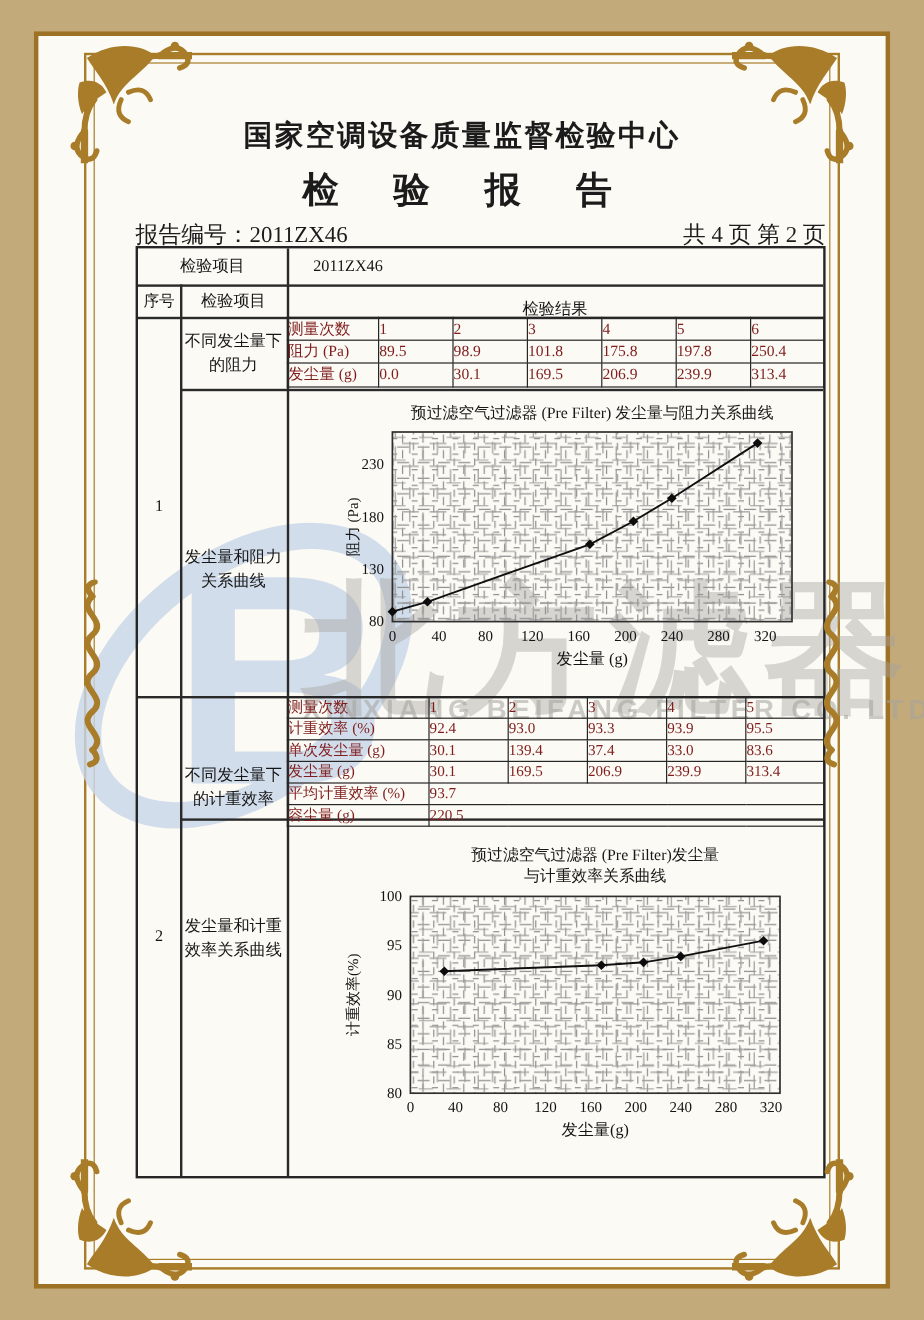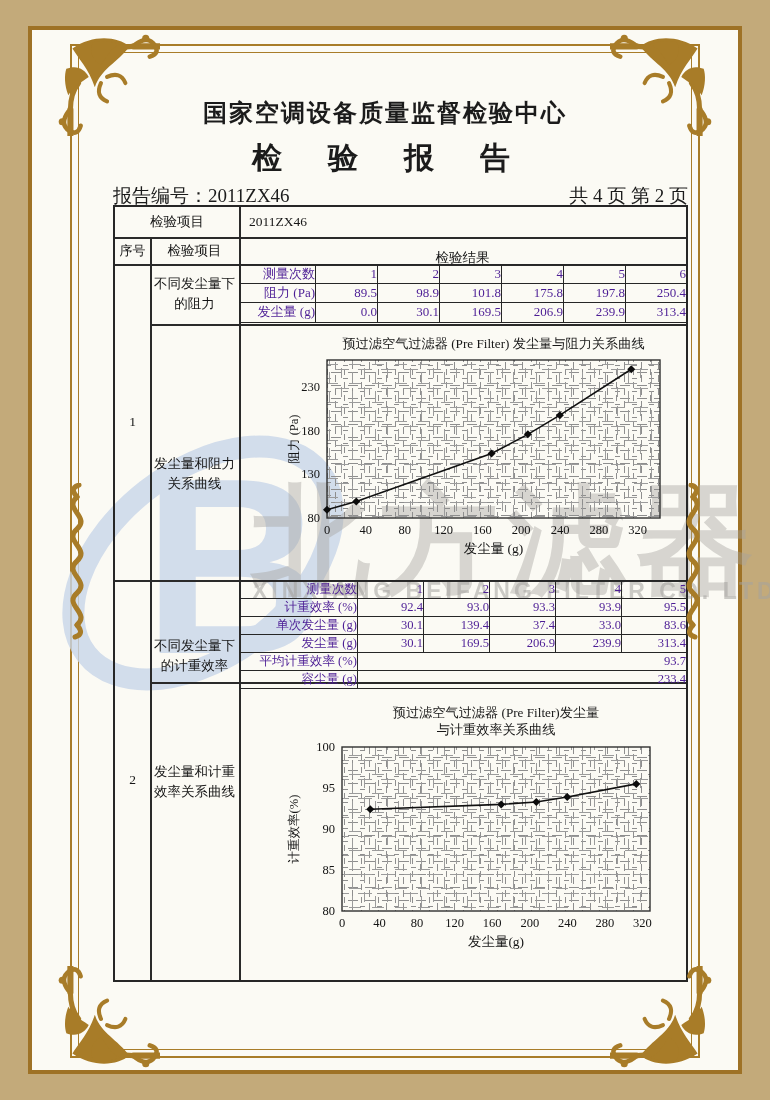--- a/index.html
+++ b/index.html
@@ -38,22 +38,22 @@
     border:2px solid #262626;box-sizing:border-box;z-index:2;background:transparent;
   }
   .line{position:absolute;background:#2a2a2a;}
   .cell{
     position:absolute;display:flex;align-items:center;justify-content:center;
     text-align:center;font-size:13.5px;line-height:1.5;color:#161616;
   }
   .cell.left{justify-content:flex-start;padding-left:8px;box-sizing:border-box;}
   .itable{position:absolute;border-collapse:collapse;table-layout:fixed;}
   .itable td{
-    border:1.5px solid #262626;text-align:right;padding:0;
-    font-size:13px;color:#4c1d95;overflow:hidden;white-space:nowrap;
+    border:1.5px solid #262626;text-align:left;padding:0;
+    font-size:13px;color:#7f1d1d;overflow:hidden;white-space:nowrap;
   }
   .it1 td{height:18.2px;}
   .it2 td{height:15.4px;font-size:12.6px;}
   .chart{position:absolute;}
 </style>
 </head>
 <body>
 
 <div class="paper"></div>
 <div class="frame1"></div>
@@ -170,21 +170,21 @@
 
   <div class="line" style="left:0;top:30px;width:571px;height:1.6px"></div>
   <div class="line" style="left:0;top:57px;width:571px;height:1.6px"></div>
   <div class="line" style="left:35px;top:117px;width:536px;height:1.6px"></div>
   <div class="line" style="left:0;top:373px;width:571px;height:1.6px"></div>
   <div class="line" style="left:35px;top:475px;width:536px;height:1.6px"></div>
   <div class="line" style="left:35px;top:30px;width:1.6px;height:743px"></div>
   <div class="line" style="left:124px;top:0;width:1.6px;height:773px"></div>
 
   <div class="cell" style="left:0;top:0;width:124px;height:30px">检验项目</div>
-  <div class="cell left" style="left:126px;top:0;width:445px;height:30px">2011ZX46</div>
+  <div class="cell left" style="left:138px;top:0;width:445px;height:30px">2011ZX46</div>
   <div class="cell" style="left:0;top:31px;width:35px;height:26px;font-size:13px">序号</div>
   <div class="cell" style="left:35px;top:31px;width:89px;height:26px">检验项目</div>
   <div class="cell" style="left:124px;top:31px;width:447px;height:40px">检验结果</div>
 
   <div class="cell" style="left:0;top:57px;width:35px;height:316px">1</div>
   <div class="cell" style="left:37px;top:57px;width:85px;height:60px">不同发尘量下的阻力</div>
   <div class="cell" style="left:37px;top:117px;width:85px;height:300px">发尘量和阻力关系曲线</div>
 
   <table class="itable it1" style="left:124px;top:57px;width:447px">
     <colgroup>
@@ -309,21 +309,21 @@
       <td>206.9</td>
       <td>239.9</td>
       <td>313.4</td>
     </tr>
     <tr>
       <td>平均计重效率 (%)</td>
       <td colspan="5">93.7</td>
     </tr>
     <tr>
       <td>容尘量 (g)</td>
-      <td colspan="5">233.4</td>
+      <td colspan="5">220.5</td>
     </tr>
   </tbody>
     </table>
 
   <div class="chart" style="left:165px;top:495px;width:406px;height:258px"><svg width="406" height="258" viewBox="0 0 406 258" style="font-family:'Liberation Serif',serif">
         <defs>
     <pattern id="gA1" width="17" height="13" patternUnits="userSpaceOnUse">
       <path d="M0 3.5 H10 M12 9.5 H17 M4.5 6 V13 M13.5 0 V6" stroke="#8e8e8e" stroke-width="1" fill="none"></path>
     </pattern>
     <pattern id="gB1" width="23" height="19" patternUnits="userSpaceOnUse">

